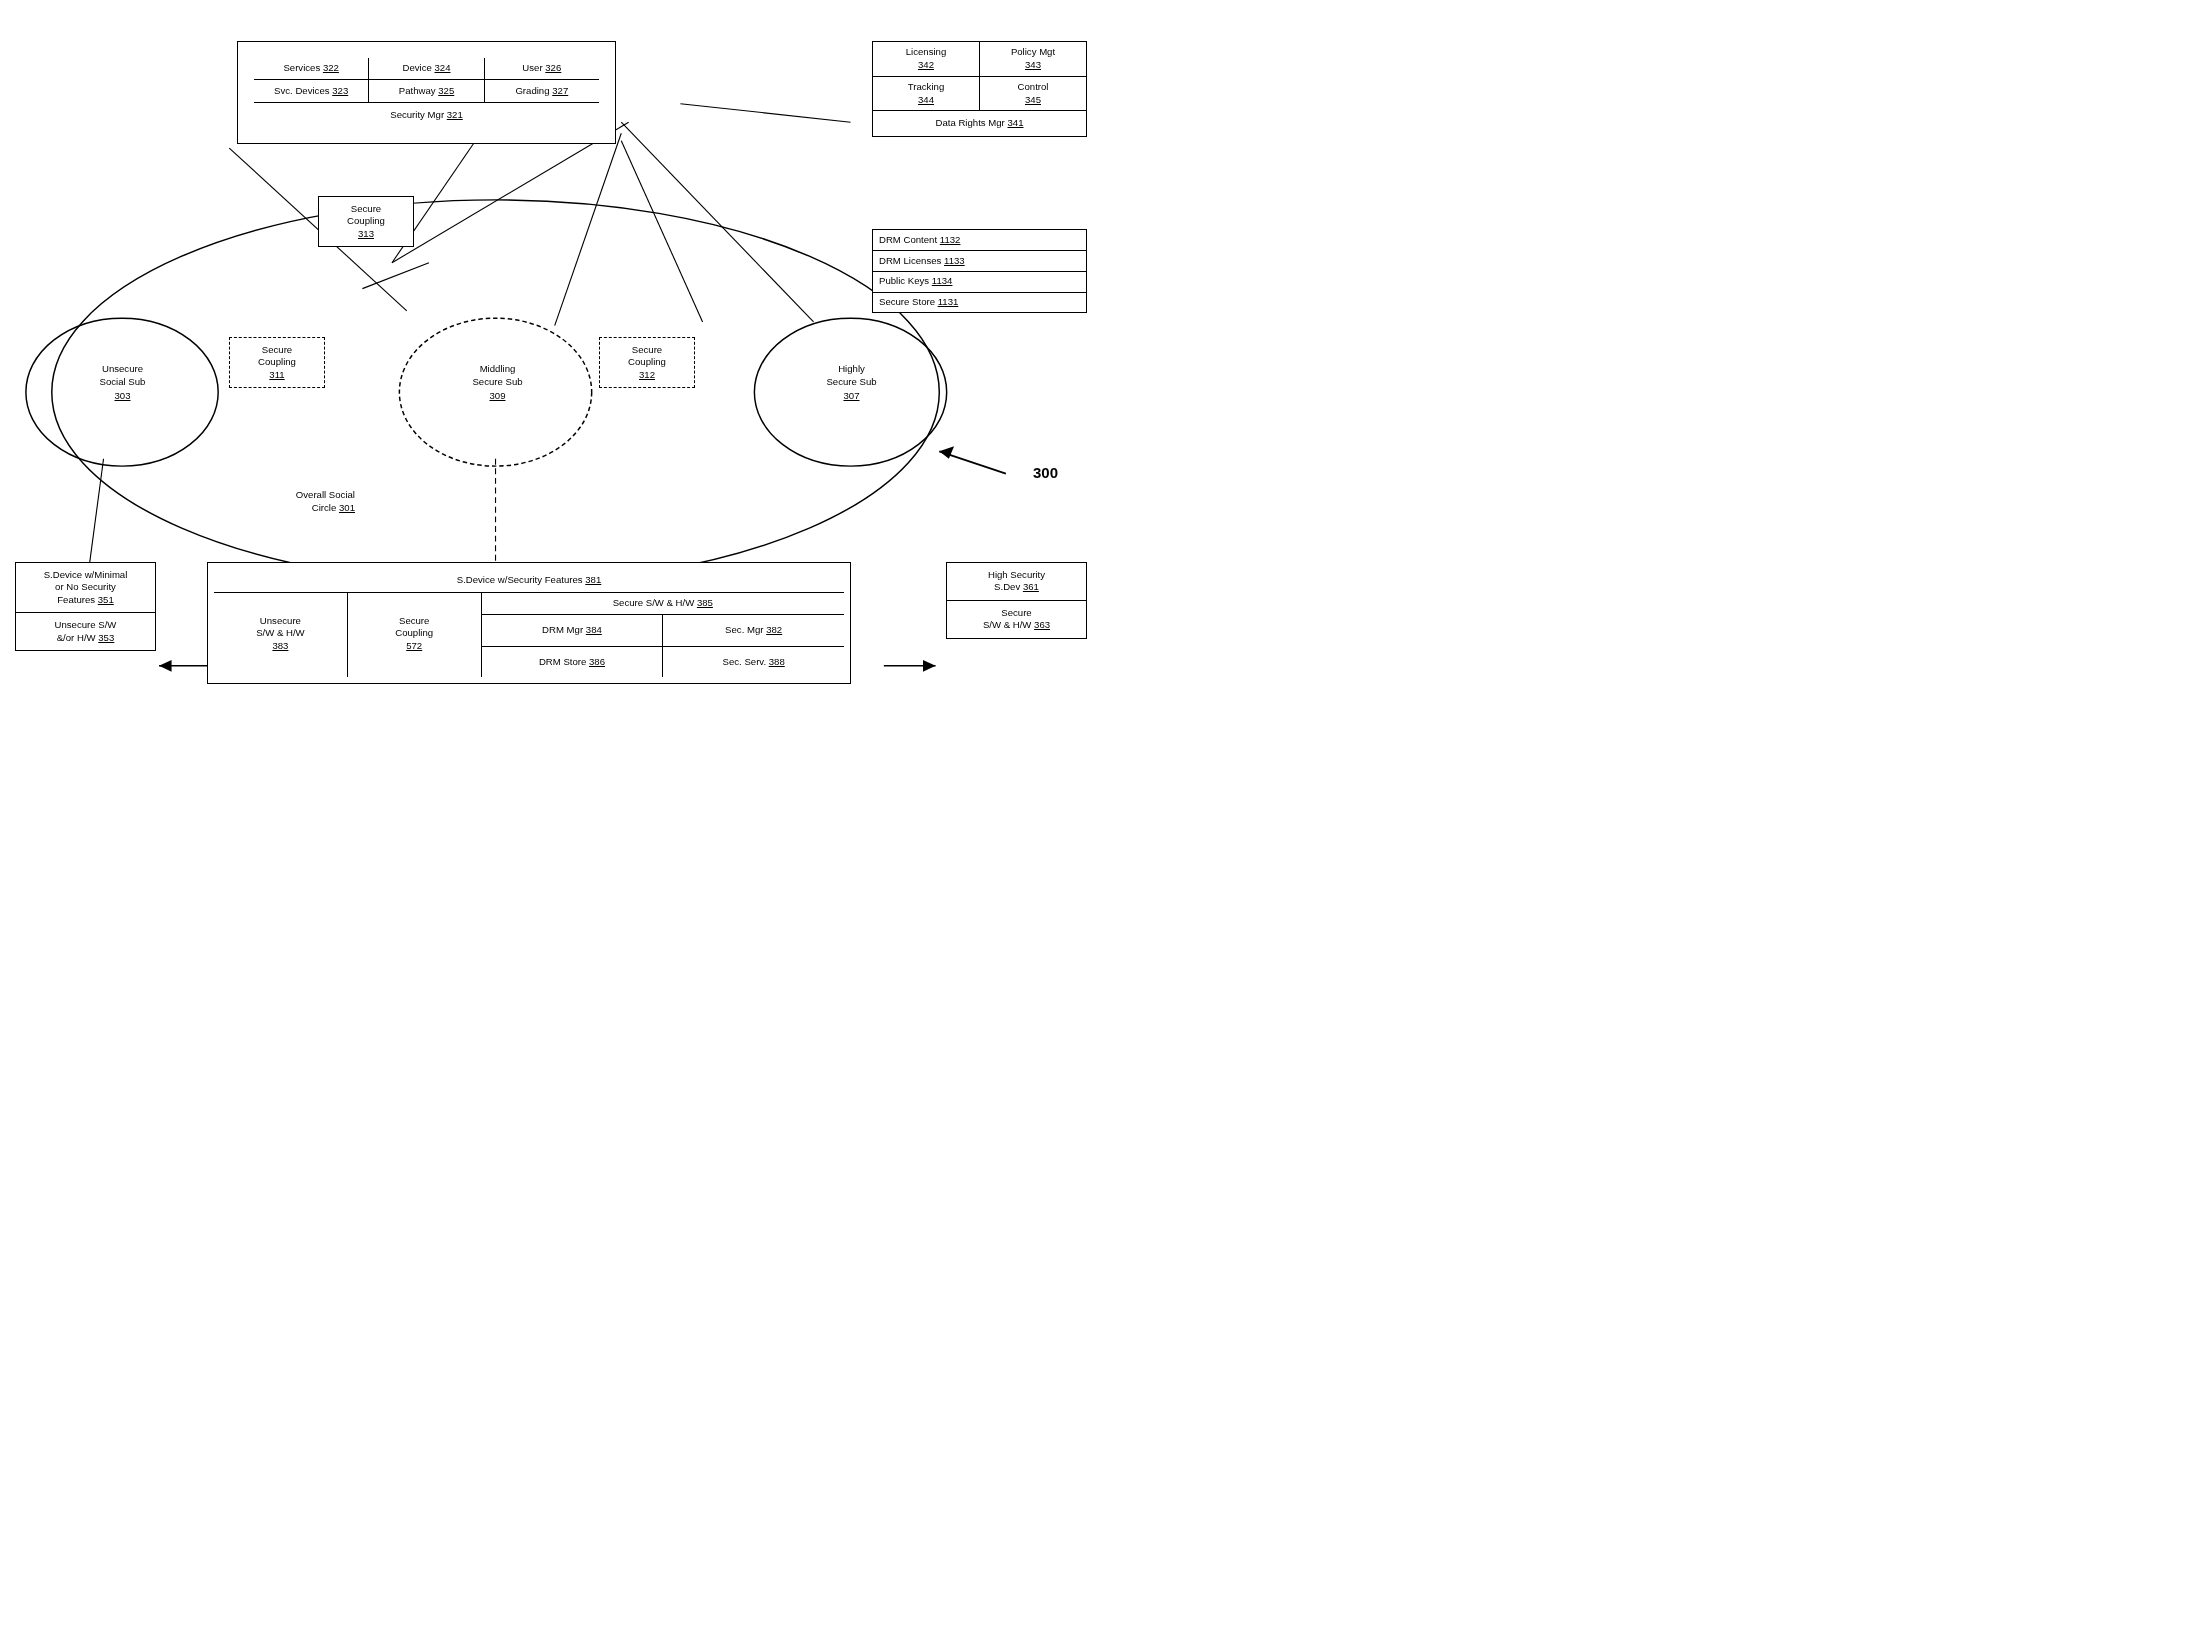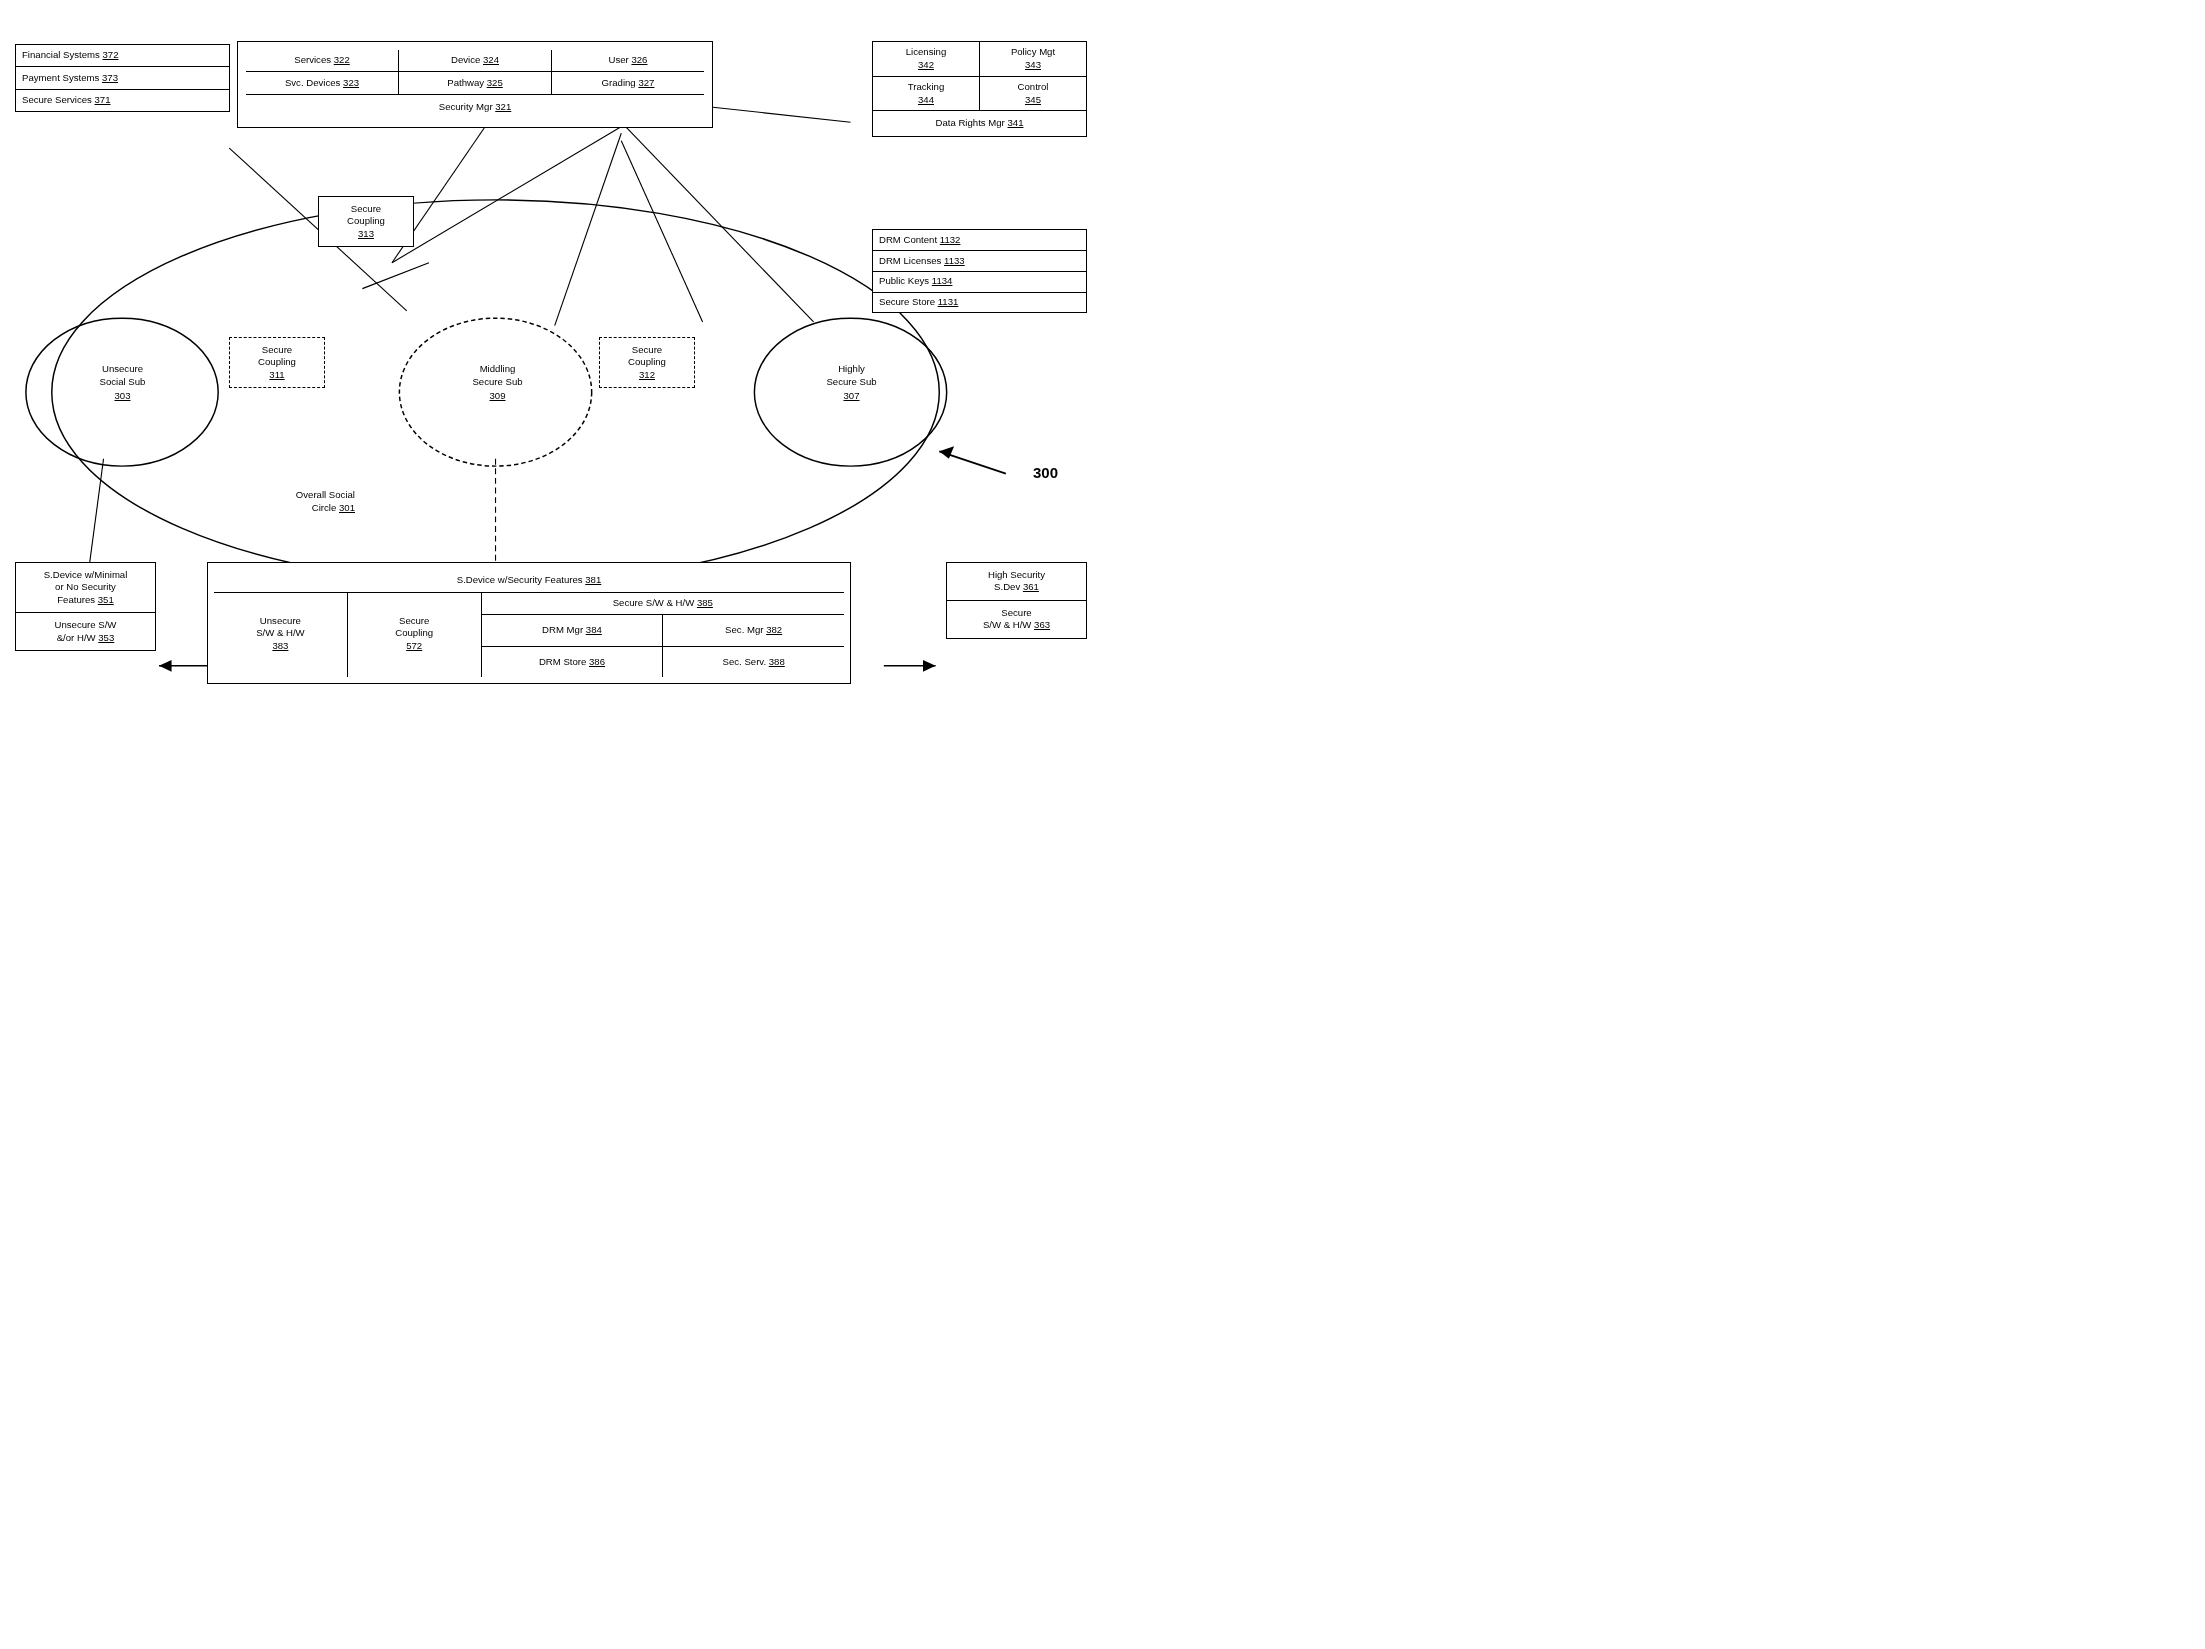--- a/index.html
+++ b/index.html
@@ -88,33 +88,22 @@
     <polygon points="215,900 232,892 232,908" fill="#000"></polygon>
 
     <line x1="1195" y1="900" x2="1265" y2="900" stroke="#000" stroke-width="2"></line>
     <polygon points="1265,900 1248,892 1248,908" fill="#000"></polygon>
 
     <line x1="490" y1="390" x2="580" y2="355" stroke="#000" stroke-width="1.5"></line>
     <line x1="530" y1="355" x2="660" y2="165" stroke="#000" stroke-width="1.5"></line>
     <line x1="530" y1="355" x2="850" y2="165" stroke="#000" stroke-width="1.5"></line>
   </svg>
 
-  <div class="box" style="left:15px; top:44px; width:215px; padding:0;">
-    <div style="border-bottom:0.7px solid #000; padding:4.4px 6px; text-align:left;">
-      <span>Financial Systems</span> <span class="underline">372</span>
-    </div>
-    <div style="border-bottom:0.7px solid #000; padding:4.4px 6px; text-align:left;">
-      <span>Payment Systems</span> <span class="underline">373</span>
-    </div>
-    <div style="padding:4.4px 6px; text-align:left;">
-      <span>Secure Services</span> <span class="underline">371</span>
-    </div>
-  </div>
-
-  <div class="box" style="left:237px; top:41px; width:476px; padding:8px;">
+
+  <div class="box" style="left:237px; top:41px; width:379px; padding:16px;">
 
     <div style="display:flex; border-bottom:0.7px solid #000;">
       <div style="flex:1; border-right:0.7px solid #000; padding:4.4px 3px; text-align:center;">
         <span>Services</span> <span class="underline">322</span>
       </div>
       <div style="flex:1; border-right:0.7px solid #000; padding:4.4px 3px; text-align:center;">
         <span>Device</span> <span class="underline">324</span>
       </div>
       <div style="flex:1; padding:4.4px 3px; text-align:center;">
         <span>User</span> <span class="underline">326</span>

